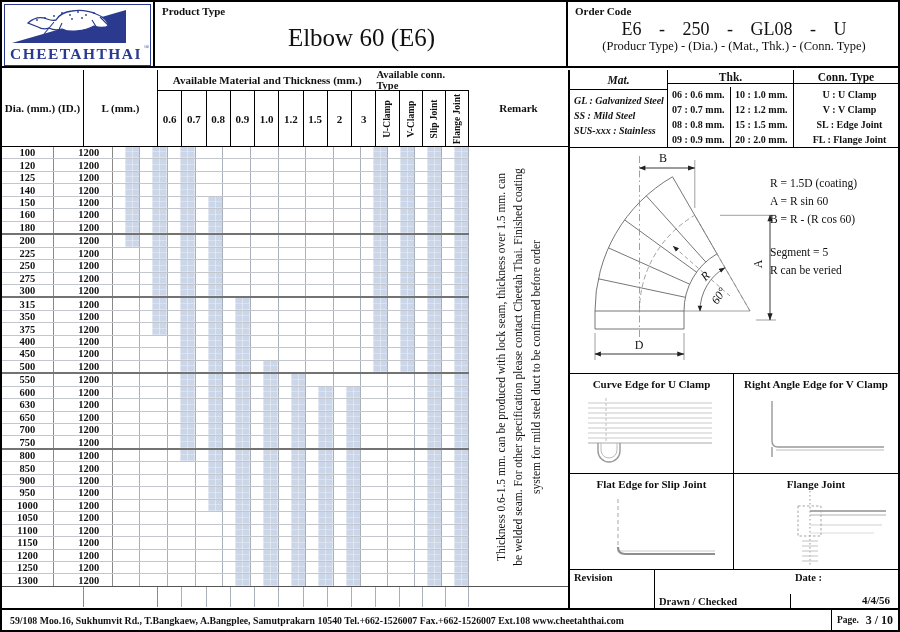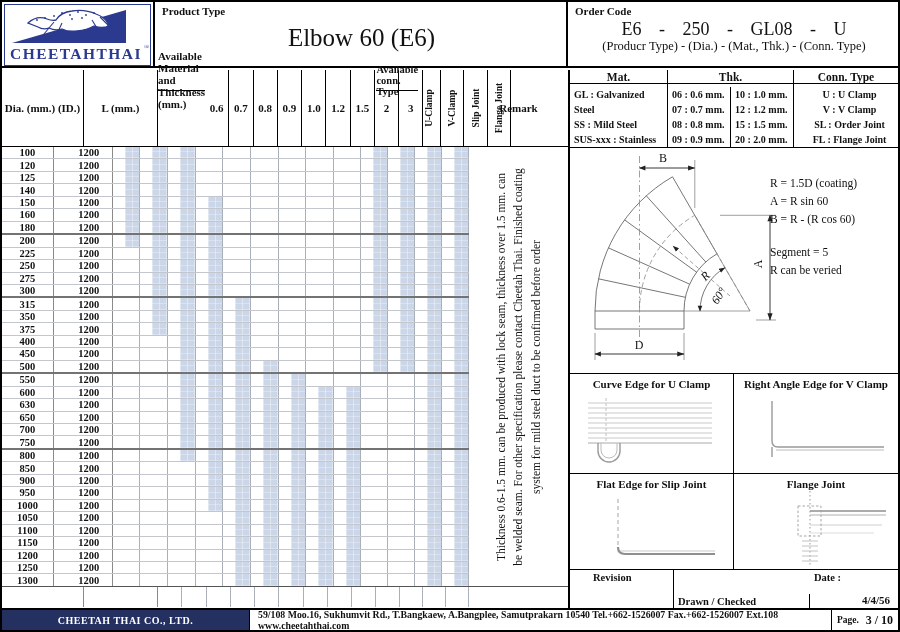--- a/index.html
+++ b/index.html
@@ -16,21 +16,21 @@
   .pt-title { position:absolute; left:0; right:0; top:22px; text-align:center; font-size:25px; }
   .oc-line1 { position:absolute; left:0; right:0; top:17px; text-align:center; font-size:18px; word-spacing:13px; }
   .oc-line2 { position:absolute; left:0; right:0; top:37px; text-align:center; font-size:12.5px; }
 
   
   .ltable { position:absolute; left:0; top:68px; width:568px; height:538px; border-right:2px solid #000; }
   .thead { display:flex; height:77px; border-bottom:1px solid #000; }
   .hc { display:flex; align-items:center; justify-content:center; font-weight:bold; font-size:11px; text-align:center; }
   .hc-dia { width:82px; border-right:1px solid #000; }
   .hc-l { width:74px; border-right:1px solid #000; }
-  .hgrp { display:flex; flex-direction:row; }
+  .hgrp { display:flex; flex-direction:column; }
   .hgrp-thk { width:218.4px; }
   .hgrp-conn { width:92.6px; }
   .grp-title { height:21px; border-bottom:1px solid #000; display:flex; align-items:center; justify-content:center; font-weight:bold; font-size:11px; }
   .grp-title.small { font-size:10.5px; }
   .numrow { flex:1; display:flex; }
   .hnum { width:24.266px; border-right:1px solid #000; display:flex; align-items:center; justify-content:center; font-weight:bold; font-size:11px; }
   .vlab { width:23.15px; border-right:1px solid #000; position:relative; }
   .vlab span { position:absolute; left:50%; top:50%; transform:translate(-50%,-50%) rotate(-90deg); white-space:nowrap; font-size:9.5px; font-weight:bold; }
   .hc-remark { flex:1; }
 
@@ -51,40 +51,40 @@
   .remark-rot { position:absolute; left:50%; top:50%; width:436px; transform:translate(-50%,-50%) rotate(-90deg); text-align:center; font-size:11.5px; line-height:1.5; }
   .remark-rot div { white-space:nowrap; }
   .tempty { height:20px; display:flex; }
   .tempty .td { height:100%; }
 
   
   .rpanel { position:absolute; left:568px; top:68px; width:328px; height:538px; }
   .legend { display:flex; height:78px; border-bottom:1px solid #000; }
   .lg-col { display:flex; flex-direction:column; border-right:1px solid #000; }
   .lg-col:last-child { border-right:none; }
-  .lg-mat { width:98px; } .lg-thk { width:126px; } .lg-conn { width:104px;text-align:center; }
+  .lg-mat { width:98px;font-style:italic; } .lg-thk { width:126px; } .lg-conn { width:104px;text-align:center; }
   .lg-title { height:20px; border-bottom:1px solid #000; display:flex; align-items:center; justify-content:center; font-weight:bold; font-size:11.5px; }
   .lg-body { flex:1; font-size:10px; font-weight:bold; line-height:1.5; padding:3px 0 0 4px; }
   .lg-thk .lg-body { display:flex; padding:3px 0 0 0; }
   .thk-sub { width:62px; padding-left:4px; }
   .thk-sub + .thk-sub { border-left:1px solid #000; width:63px; }
   .lg-conn .lg-body { padding-left:7px; }
 
   .diagram { position:relative; height:226px; border-bottom:1px solid #000; }
   .formulas { position:absolute; right:4px; top:27px; width:124px; font-size:11.5px; line-height:1.55; }
   .formulas .gap { height:16px; }
 
   .edge-row { display:flex; border-bottom:1px solid #000; }
   .edge-row1 { height:100px; } .edge-row2 { height:96px; }
   .edge-cell { width:164px; position:relative; text-align:center; }
   .edge-cell:first-child { border-right:1px solid #000; }
   .edge-title { font-weight:bold; font-size:11px; padding-top:4px; }
   .edge-art { position:absolute; left:0; right:0; bottom:0; }
 
-  .revision { display:flex; height:38px;padding-left:19px; }
+  .revision { display:flex; height:38px; }
   .rev-cell { position:relative; font-size:10.5px; font-weight:bold; padding:2px 0 0 4px; }
   .rev-rev { width:85px; border-right:1px solid #000; }
   .rev-drawn { width:136px; border-right:1px solid #000;margin-top:24px; }
   .rev-date { flex:1; }
   .rev-date-val { position:absolute; right:8px; bottom:2px; font-size:11px; font-weight:bold; }
 
   
   .footer { position:absolute; left:0; top:606px; width:896px; height:22px; border-top:2px solid #000; display:flex; }
   .f-co { width:248px; background:var(--footer_navy); color:#fff; display:flex; align-items:center; justify-content:center; font-size:10px; font-weight:bold; letter-spacing:.5px; border-right:1px solid #000; }
   .f-addr { flex:1; display:flex; align-items:center; padding-left:8px; font-size:9.8px; font-weight:bold; border-right:1px solid #000; }
@@ -823,21 +823,21 @@
               <div>15 : 1.5 mm.</div>
               <div>20 : 2.0 mm.</div>
             </div>
         </div>
       </div>
       <div class="lg-col lg-conn">
         <div class="lg-title">Conn. Type</div>
         <div class="lg-body">
             <div>U : U Clamp</div>
             <div>V : V Clamp</div>
-            <div>SL : Order Joint</div>
+            <div>SL : Edge Joint</div>
             <div>FL : Flange Joint</div>
           </div>
       </div>
     </div>
 
     <div class="diagram">
       <svg width="328" height="225" viewBox="0 0 328 225">
         <defs>
           <marker id="ar" markerWidth="9" markerHeight="7" refX="7.5" refY="3.5" orient="auto">
             <polygon points="0,0.6 8,3.5 0,6.4" fill="#222"></polygon>
@@ -966,21 +966,20 @@
       <div class="rev-cell rev-rev">Revision</div>
       <div class="rev-cell rev-drawn">Drawn / Checked</div>
       <div class="rev-cell rev-date">
         <span>Date :</span>
         <div class="rev-date-val">4/4/56</div>
       </div>
     </div>
   </div>
 
   <div class="footer">
-    <div class="f-co">CHEETAH THAI CO., LTD.</div>
     <div class="f-addr">59/108 Moo.16, Sukhumvit Rd., T.Bangkaew, A.Bangplee, Samutprakarn 10540   Tel.+662-1526007 Fax.+662-1526007 Ext.108   www.cheetahthai.com</div>
     <div class="f-page">
       <span class="f-page-label">Page.</span>
       <span class="f-page-val">3 / 10</span>
     </div>
   </div>
 
 </div>
 
 </body></html>

